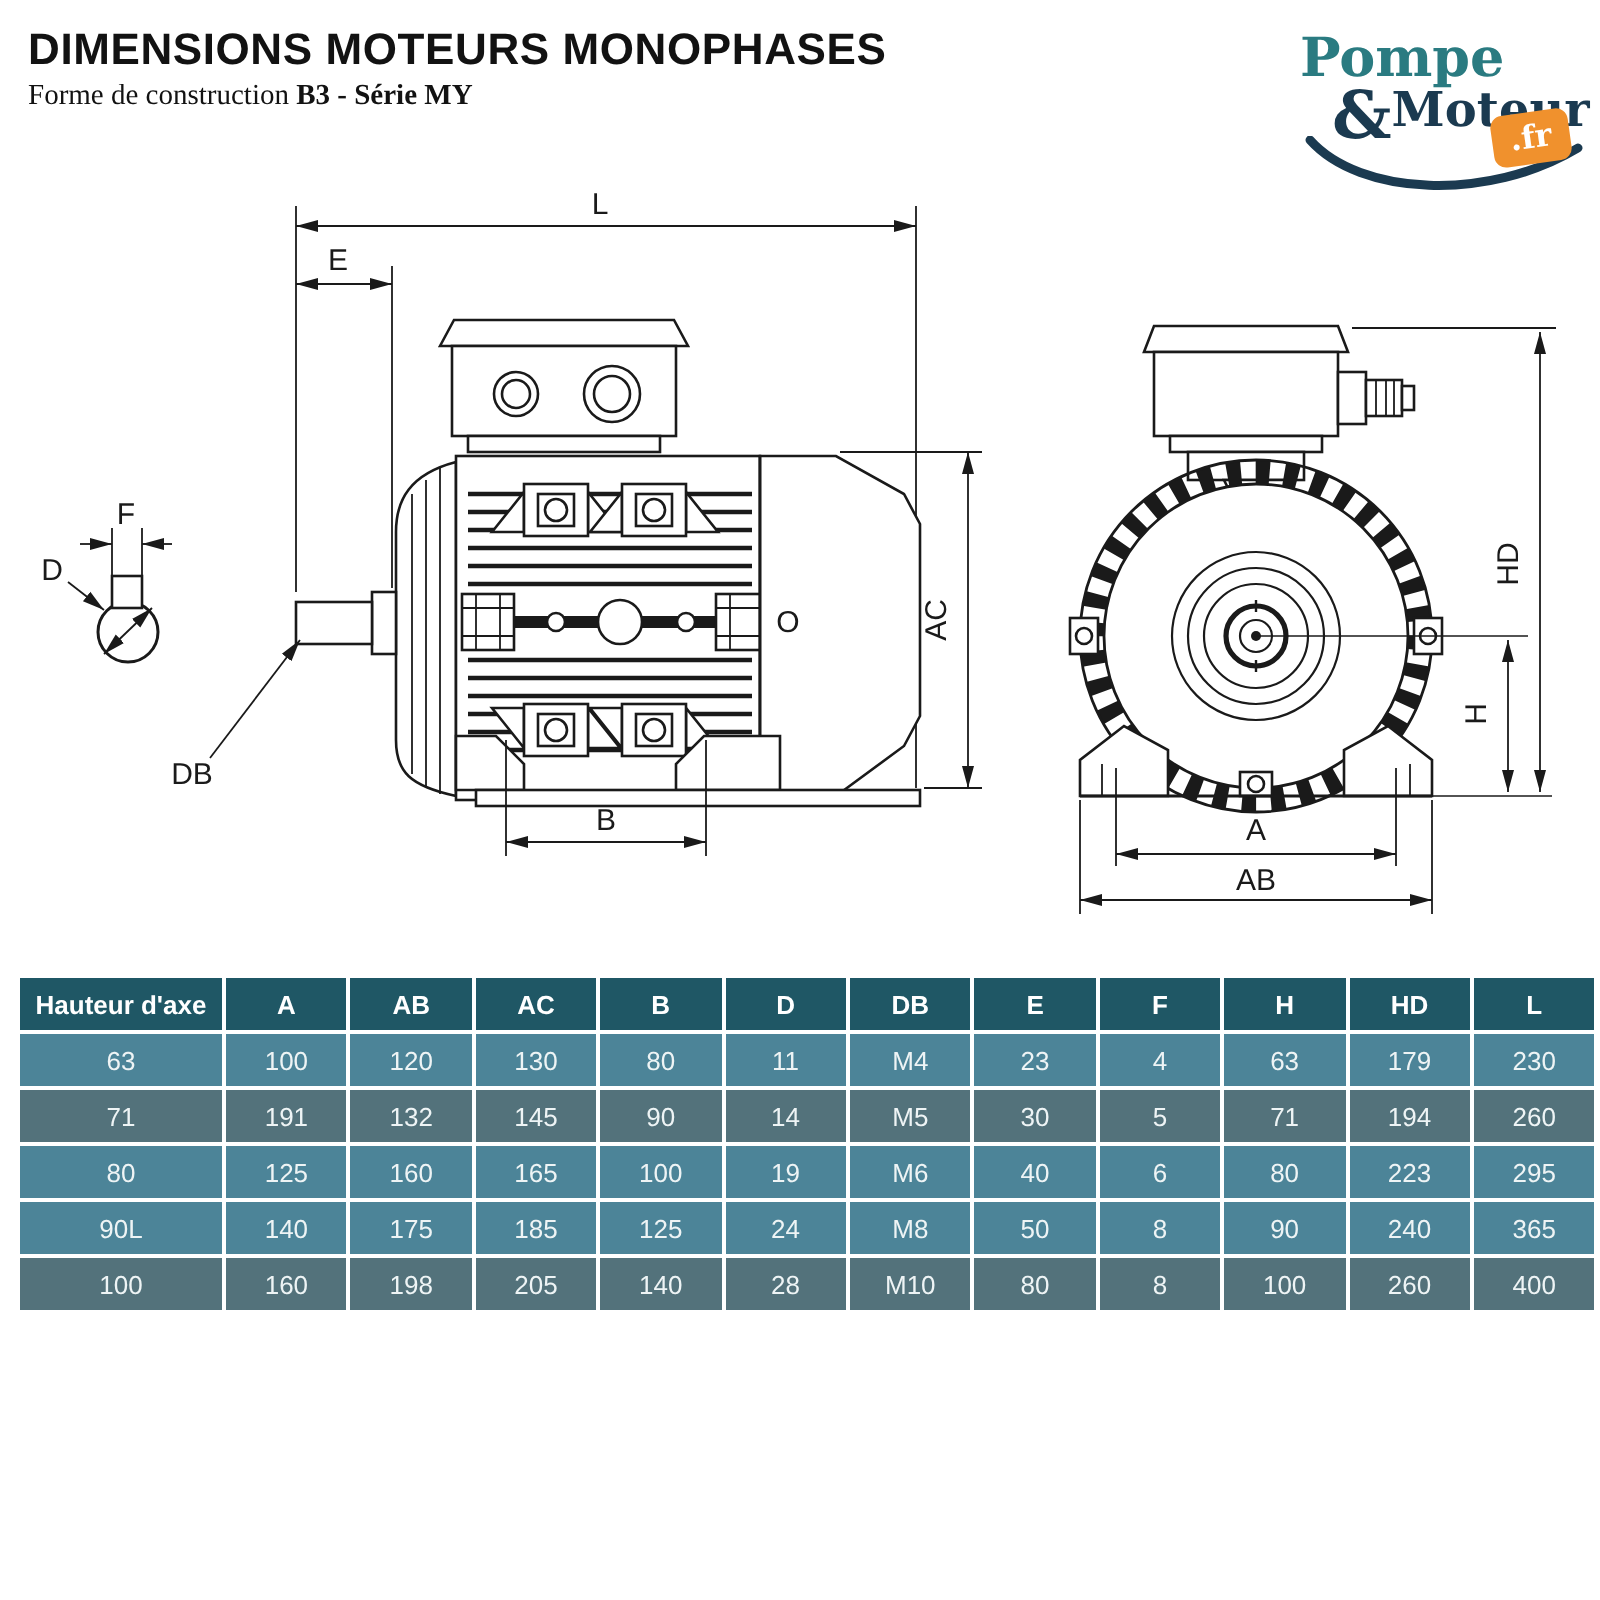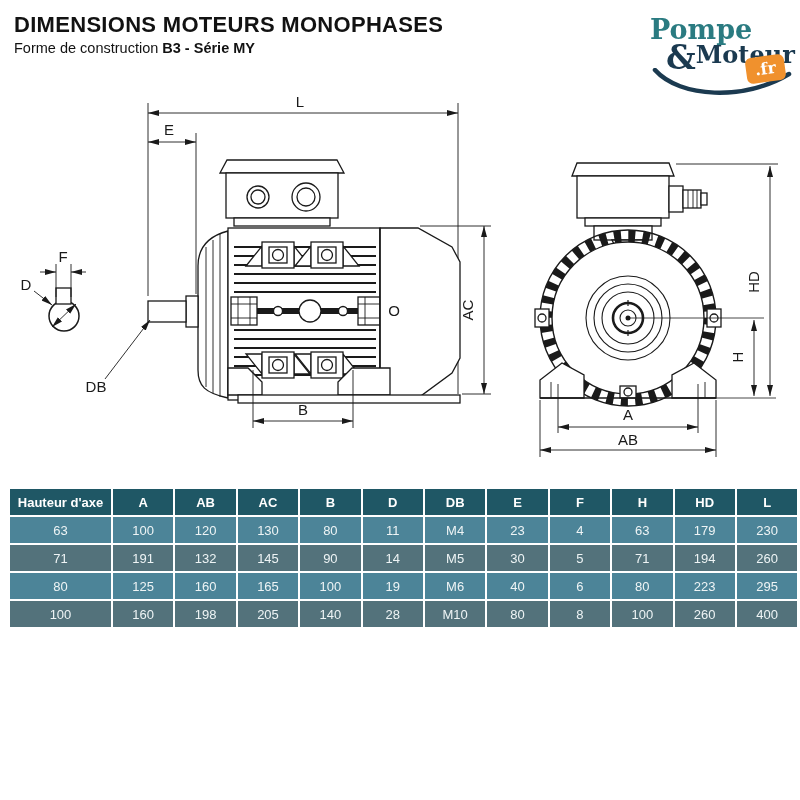--- a/index.html
+++ b/index.html
@@ -4,21 +4,21 @@
 <style>
   html,body{margin:0;padding:0;}
   body{
     width:800px;height:800px;position:relative;background:#ffffff;
     font-family:"Liberation Sans", sans-serif;overflow:hidden;
     -webkit-font-smoothing:antialiased;
   }
   
   .page-header{position:absolute;left:14px;top:12px;}
   .page-title{font-size:22px;font-weight:800;letter-spacing:.3px;color:#121212;line-height:1.15;}
-  .page-subtitle{font-size:14.5px;color:#121212;margin-top:3px;}
+  .page-subtitle{font-size:14.5px;color:#121212;margin-top:3px;font-family:Liberation Serif, serif;}
   .page-subtitle b{font-weight:700;}
   
   .logo{position:absolute;left:644px;top:14px;width:154px;height:84px;font-family:"DejaVu Serif", serif;text-decoration:underline;}
   .logo-word1{position:absolute;left:6px;top:0;font-size:27px;font-weight:700;color:var(--logo-teal);}
   .logo-line2{position:absolute;left:22px;top:24px;color:var(--logo-navy);white-space:nowrap;}
   .logo-line2 .amp{font-size:33px;font-weight:700;vertical-align:-6px;}
   .logo-line2 .w2{font-size:24px;font-weight:700;}
   .logo-swoosh{position:absolute;left:8px;top:54px;width:140px;height:32px;}
   .fr-badge{position:absolute;left:102px;top:42px;transform:rotate(-8deg);
     background:var(--logo-orange);color:#fff;font-size:16px;font-weight:700;
@@ -308,20 +308,34 @@
         <td>165</td>
         <td>100</td>
         <td>19</td>
         <td>M6</td>
         <td>40</td>
         <td>6</td>
         <td>80</td>
         <td>223</td>
         <td>295</td>
       </tr>
+      <tr class="light">
+        <td>90L</td>
+        <td>140</td>
+        <td>175</td>
+        <td>185</td>
+        <td>125</td>
+        <td>24</td>
+        <td>M8</td>
+        <td>50</td>
+        <td>8</td>
+        <td>90</td>
+        <td>240</td>
+        <td>365</td>
+      </tr>
       <tr class="dark">
         <td>100</td>
         <td>160</td>
         <td>198</td>
         <td>205</td>
         <td>140</td>
         <td>28</td>
         <td>M10</td>
         <td>80</td>
         <td>8</td>

